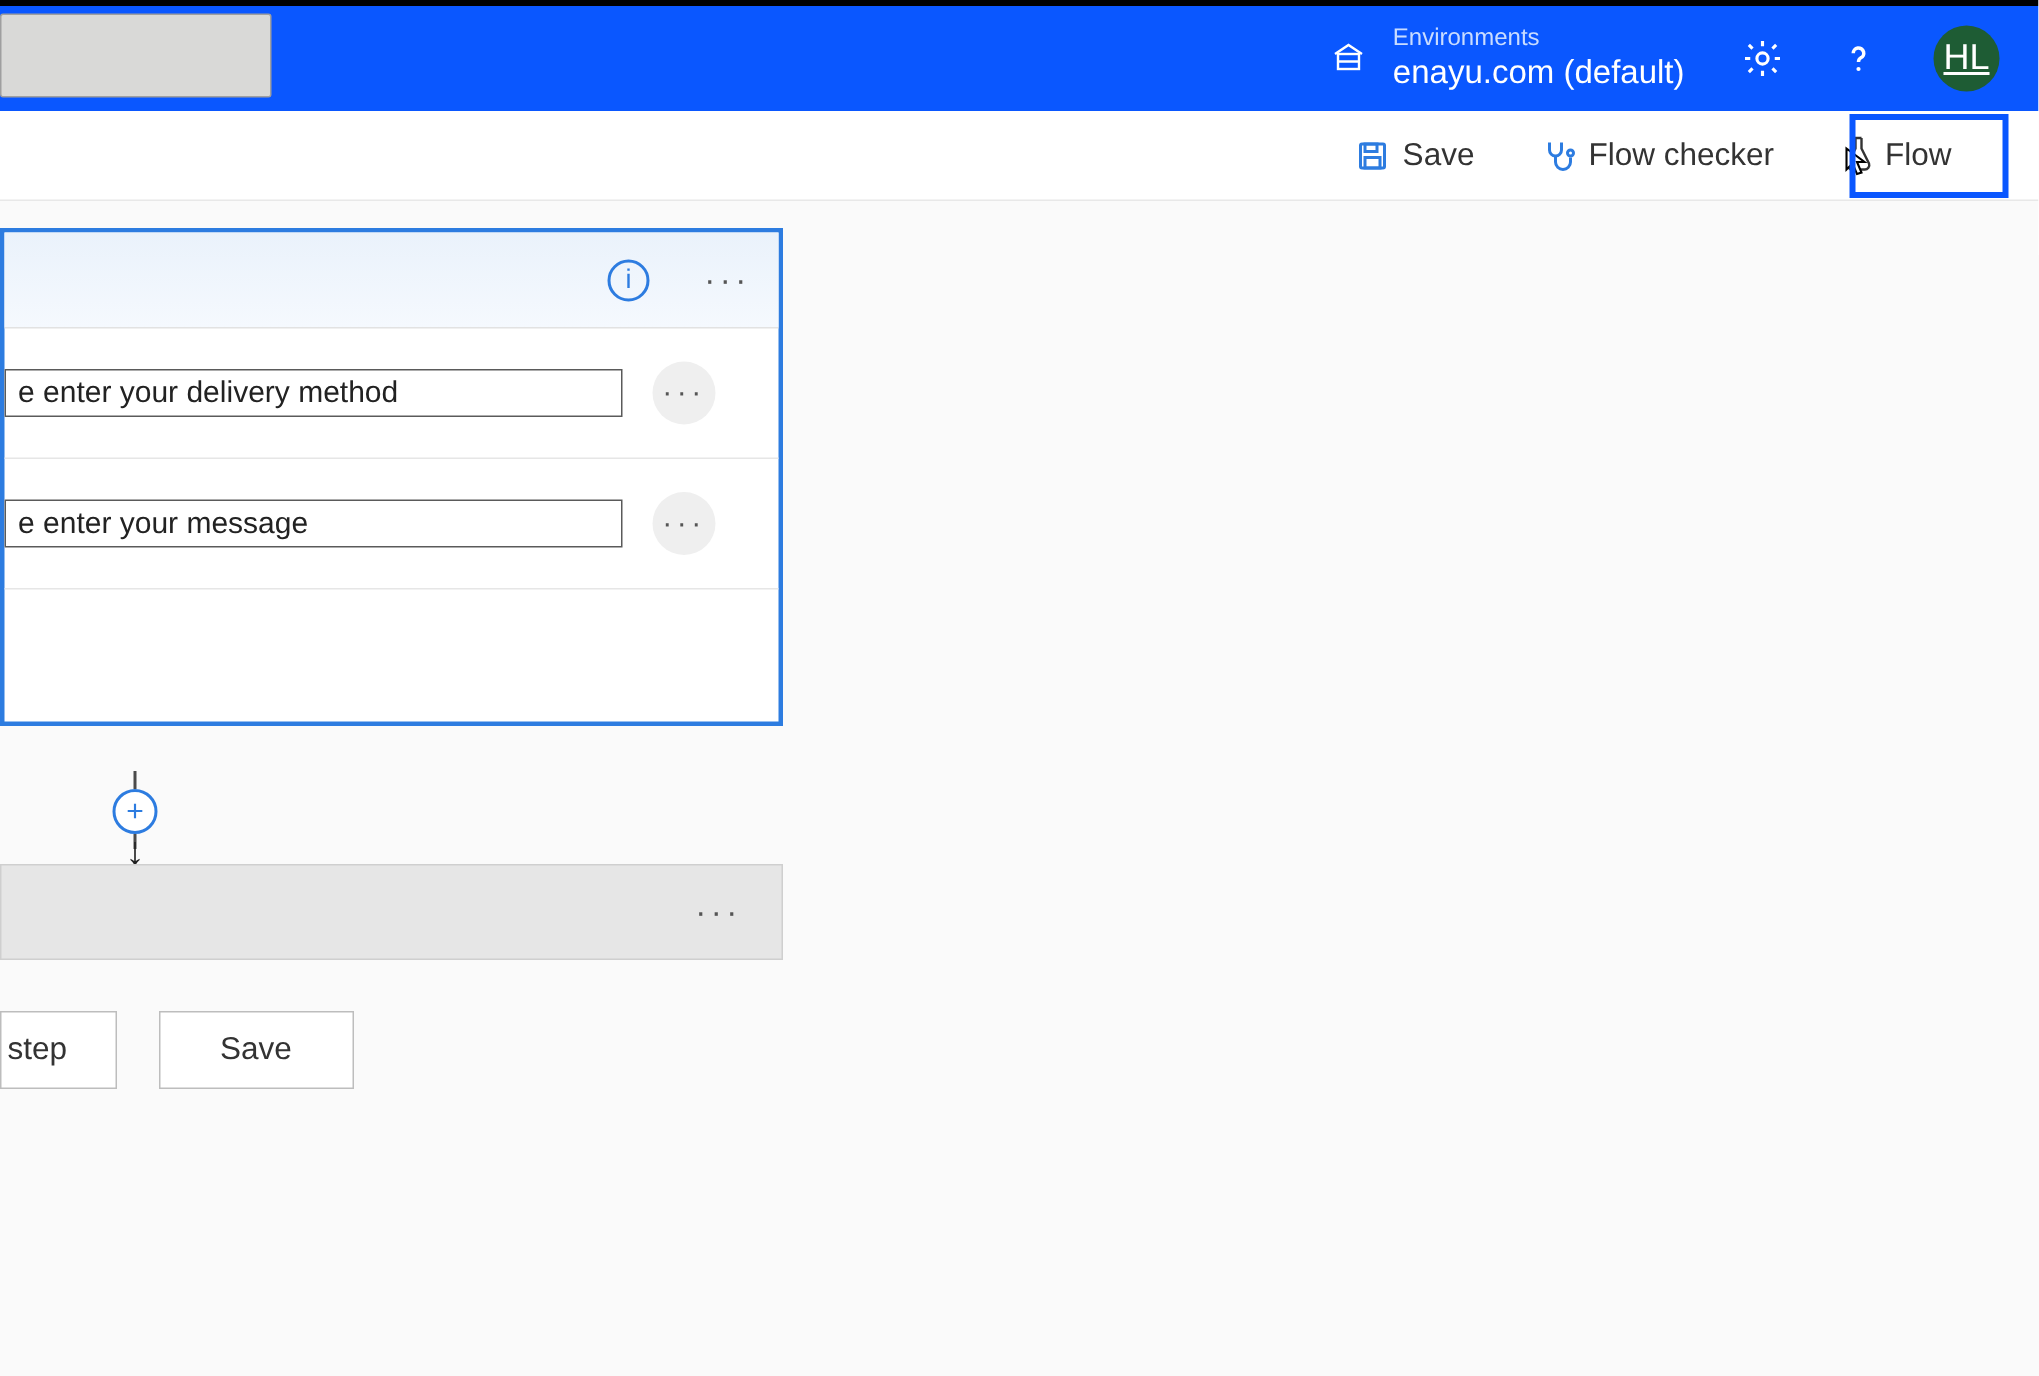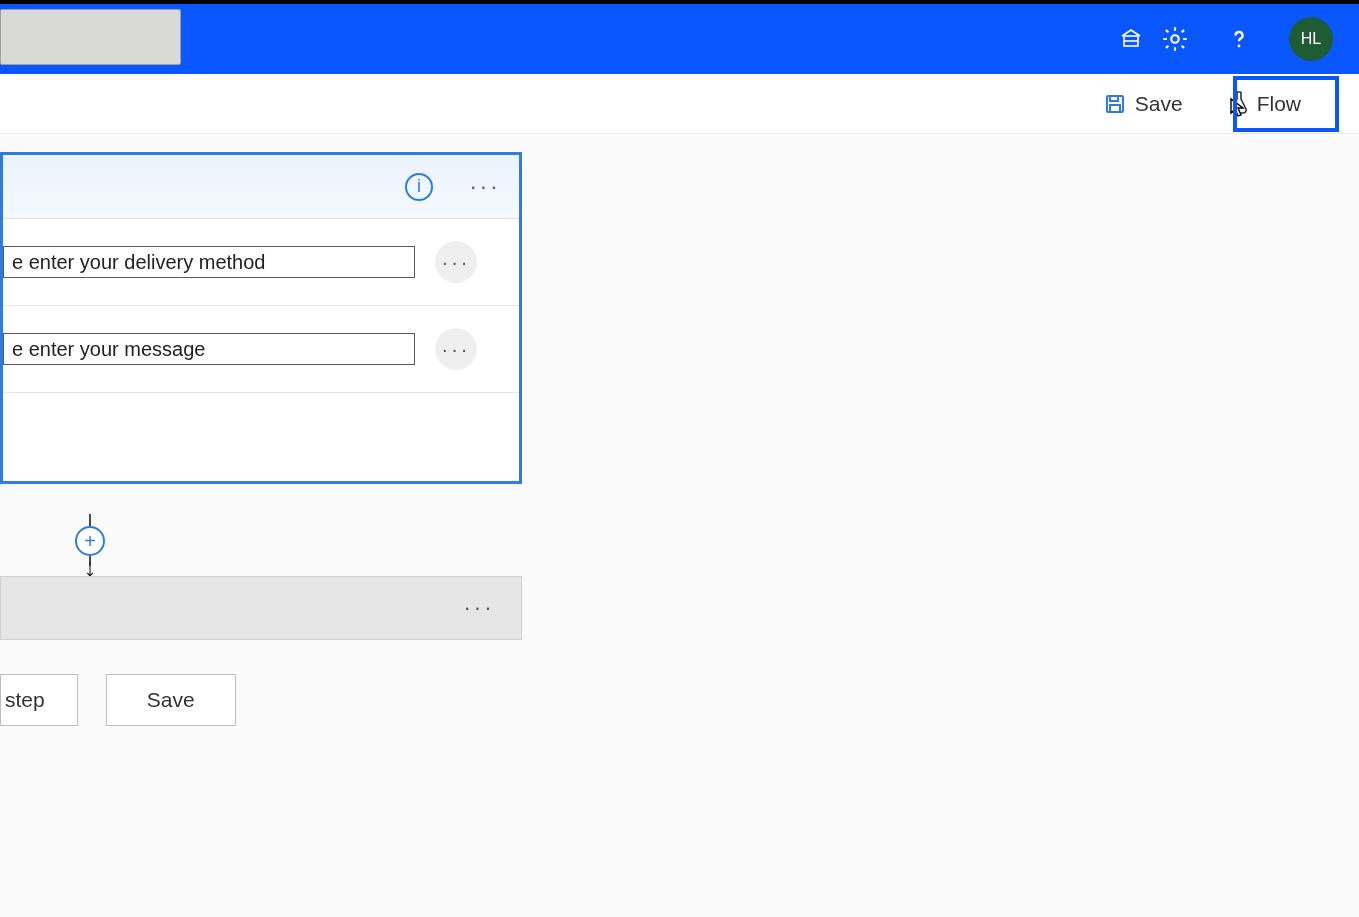--- a/index.html
+++ b/index.html
@@ -30,21 +30,21 @@
   .top-spacer { flex: 1; }
   .env-icon { width: 28px; height: 24px; margin-right: 16px; }
   .env-text { display:flex; flex-direction: column; line-height: 1.2; margin-right: 38px; }
   .env-label { font-size: 16px; color: #c9dcff; }
   .env-name  { font-size: 22px; color: #ffffff; }
   .gear-icon, .help-icon { width: 28px; height: 28px; margin-right: 36px; cursor: pointer; }
   .avatar {
     width: 44px; height: 44px; border-radius: 50%;
     background: #1e5c34; color: #fff;
     display:flex; align-items:center; justify-content:center;
-    font-size: 16px; margin-right: 26px; cursor:pointer;
+    font-size: 24px; margin-right: 26px; cursor:pointer;text-decoration:underline;
   }
 
   
   .toolbar {
     width: 100%; height: 60px;
     background: #ffffff;
     display:flex; align-items:center; justify-content:flex-end;
     padding-right: 48px;
     border-bottom: 1px solid #e8e8e8;
     position: relative;
@@ -188,20 +188,24 @@
   <div class="top-spacer"></div>
 
   <span class="env-icon">
     <svg viewBox="0 0 24 24" width="28" height="24" fill="none" stroke="#fff" stroke-width="1.6">
       <path d="M3 9 L12 3 L21 9"></path>
       <rect x="5" y="9" width="14" height="10"></rect>
       <path d="M5 14 H19"></path>
     </svg>
   </span>
 
+  <div class="env-text">
+    <span class="env-label">Environments</span>
+    <span class="env-name">enayu.com (default)</span>
+  </div>
 
   <span class="gear-icon">
     <svg viewBox="0 0 24 24" width="28" height="28" fill="none" stroke="#fff" stroke-width="1.8">
       <circle cx="12" cy="12" r="3.2"></circle>
       <path d="M12 2v3M12 19v3M4.2 4.2l2.1 2.1M17.7 17.7l2.1 2.1M2 12h3M19 12h3M4.2 19.8l2.1-2.1M17.7 6.3l2.1-2.1"></path>
     </svg>
   </span>
 
   <span class="help-icon">
     <svg viewBox="0 0 24 24" width="28" height="28" fill="none" stroke="#fff" stroke-width="2">
@@ -218,20 +222,28 @@
 <div class="toolbar">
   <button class="tb-btn">
     <svg width="24" height="24" viewBox="0 0 24 24" fill="none" stroke="#2d7ce0" stroke-width="2">
       <rect x="4" y="4" width="16" height="16" rx="1"></rect>
       <rect x="7" y="4" width="8" height="5"></rect>
       <rect x="7" y="13" width="10" height="7"></rect>
     </svg>
     <span>Save</span>
   </button>
 
+  <button class="tb-btn">
+    <svg width="24" height="24" viewBox="0 0 24 24" fill="none" stroke="#2d7ce0" stroke-width="2">
+      <path d="M6 3v5a4 4 0 0 0 8 0V3"></path>
+      <path d="M10 12v4a5 5 0 0 0 10 0v-3"></path>
+      <circle cx="20" cy="10" r="2"></circle>
+    </svg>
+    <span>Flow checker</span>
+  </button>
 
   <button class="tb-btn test-btn">
     <span class="cursor-icon">
       <svg width="28" height="30" viewBox="0 0 28 30">
         <path d="M10 3h6M12 3v7l-5 10a3 3 0 0 0 3 4h8a3 3 0 0 0 3-4l-5-10V3" fill="none" stroke="#333" stroke-width="1.6"></path>
         <path d="M6 10 L6 24 L10 20 L13 27 L16 26 L13 19 L18 19 Z" fill="#fff" stroke="#000" stroke-width="1.4"></path>
       </svg>
     </span>
     <span>Flow</span>
   </button>

